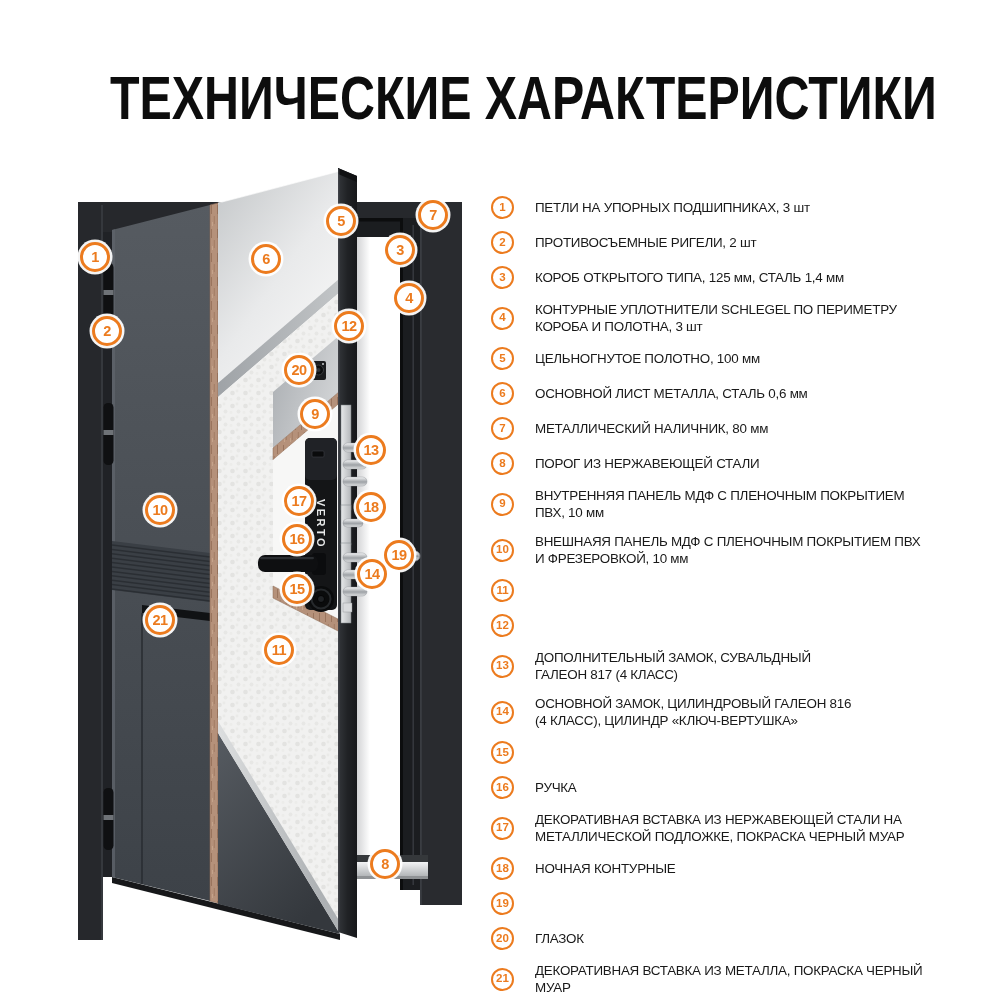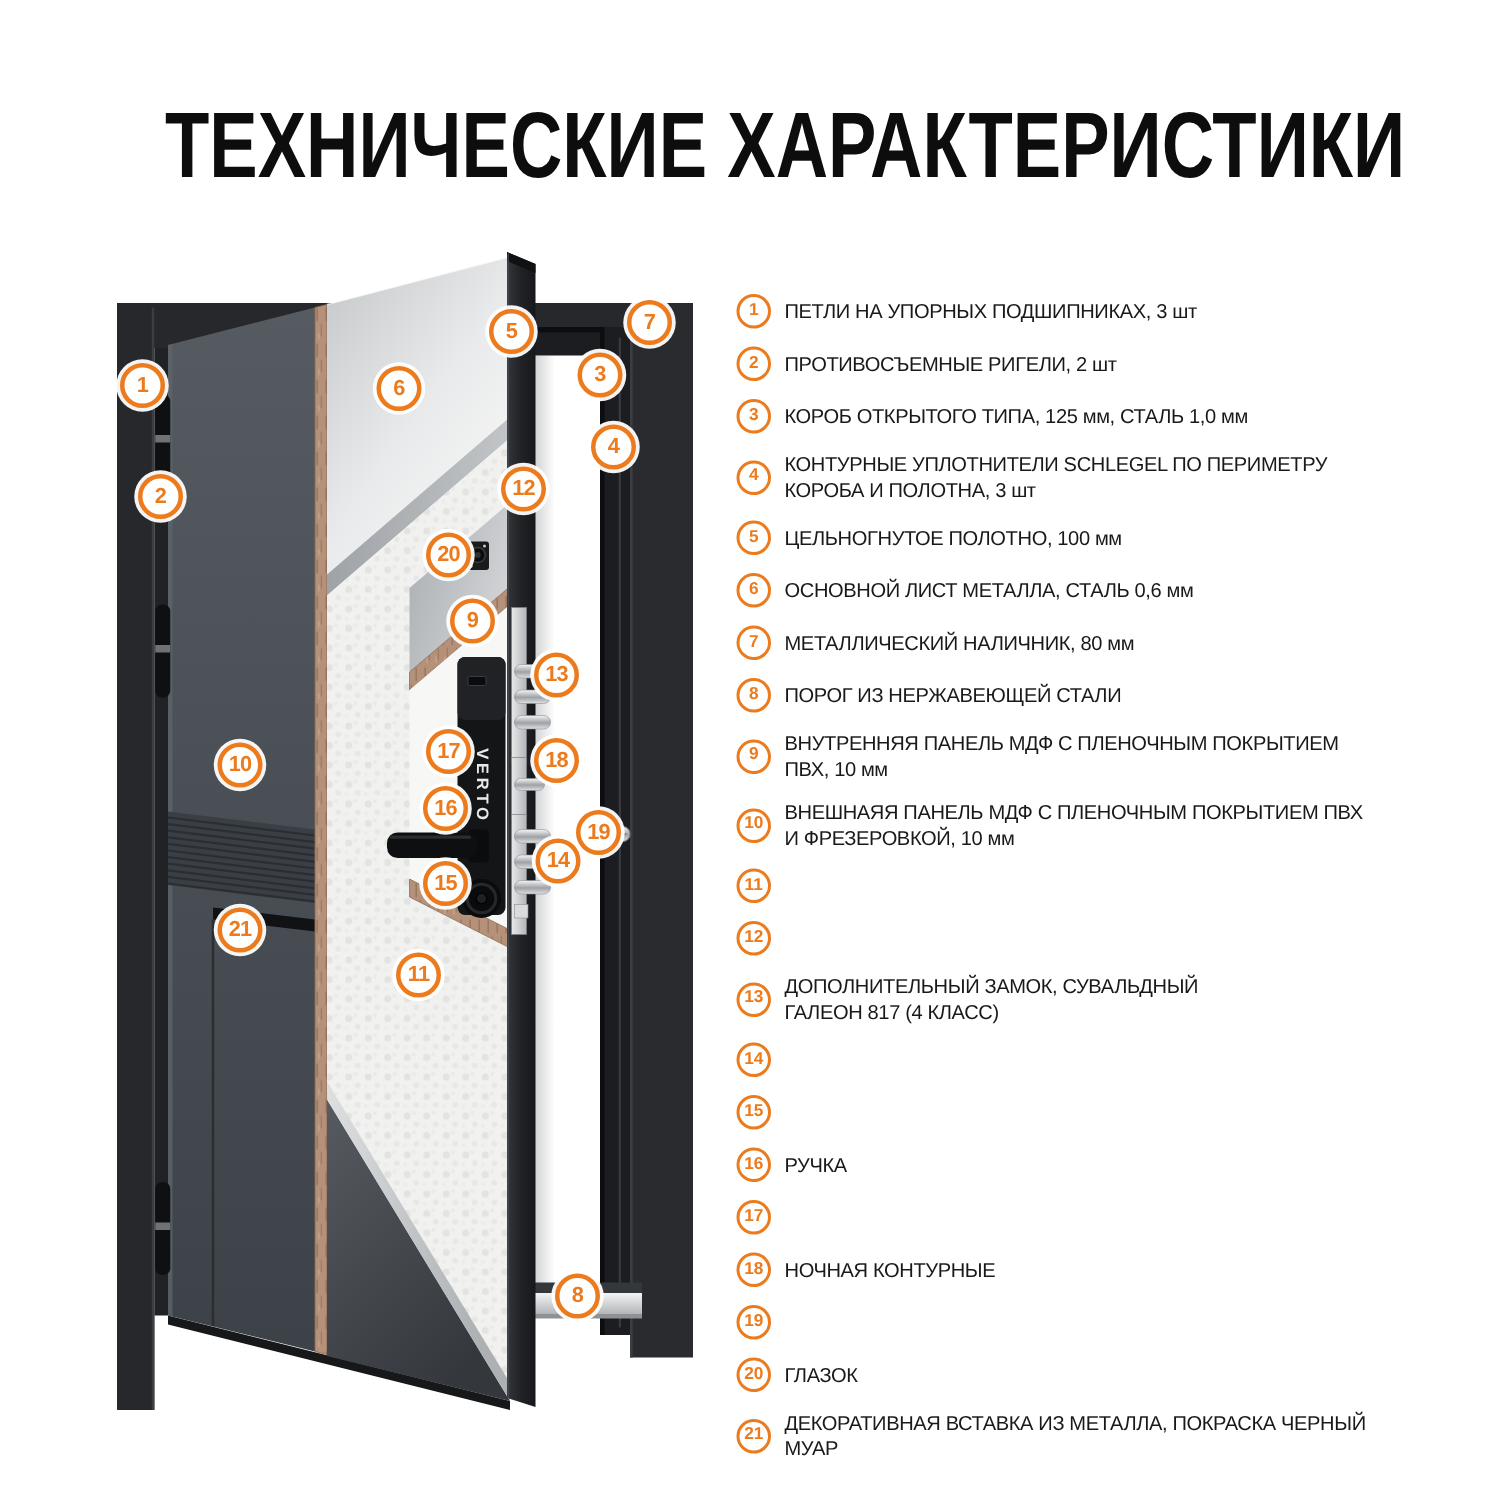--- a/index.html
+++ b/index.html
@@ -8,21 +8,21 @@
          font-family:"Liberation Sans",sans-serif;}
   .title{position:absolute;left:0;right:0;top:62px;text-align:center;
          font-size:62px;font-weight:bold;color:#0d0d0d;transform:scaleX(.78);
          white-space:nowrap;letter-spacing:0;}
   
   .spec-list{position:absolute;left:491px;top:196px;width:480px;margin:0;padding:0;list-style:none;}
   .spec-list li{display:flex;align-items:center;gap:9px;margin:0 0 12px 0;}
   .badge{width:19px;height:19px;border:2.2px solid var(--orange);border-radius:50%;
          color:var(--orange);font-weight:bold;font-size:11.5px;line-height:1;
          display:flex;align-items:center;justify-content:center;flex:0 0 auto;background:#fff;}
-  .txt{white-space:pre-line;font-size:13.4px;line-height:17px;letter-spacing:-0.25px;color:#191919;}
+  .txt{white-space:pre-line;font-size:13.4px;line-height:17px;letter-spacing:-0.25px;color:#191919;margin-left:12px;}
   
   .diagram{position:absolute;left:60px;top:155px;width:440px;height:810px;}
   .marker{position:absolute;width:24px;height:24px;border:3px solid var(--orange);border-radius:50%;
           background:#fff;color:var(--orange);font-weight:bold;font-size:14.5px;letter-spacing:-0.5px;
           display:flex;align-items:center;justify-content:center;
           box-shadow:0 0 0 2.5px rgba(255,255,255,.95);}
 </style>
 </head>
 <body>
 
@@ -264,21 +264,21 @@
       <li>
         <span class="badge">1</span>
         <span class="txt">ПЕТЛИ НА УПОРНЫХ ПОДШИПНИКАХ, 3 шт</span>
       </li>
       <li>
         <span class="badge">2</span>
         <span class="txt">ПРОТИВОСЪЕМНЫЕ РИГЕЛИ, 2 шт</span>
       </li>
       <li>
         <span class="badge">3</span>
-        <span class="txt">КОРОБ ОТКРЫТОГО ТИПА, 125 мм, СТАЛЬ 1,0 мм</span>
+        <span class="txt">КОРОБ ОТКРЫТОГО ТИПА, 125 мм, СТАЛЬ 1,4 мм</span>
       </li>
       <li>
         <span class="badge">4</span>
         <span class="txt">КОНТУРНЫЕ УПЛОТНИТЕЛИ SCHLEGEL ПО ПЕРИМЕТРУ
 КОРОБА И ПОЛОТНА, 3 шт</span>
       </li>
       <li>
         <span class="badge">5</span>
         <span class="txt">ЦЕЛЬНОГНУТОЕ ПОЛОТНО, 100 мм</span>
       </li>
@@ -310,30 +310,34 @@
       <li>
         <span class="badge">12</span>
       </li>
       <li>
         <span class="badge">13</span>
         <span class="txt">ДОПОЛНИТЕЛЬНЫЙ ЗАМОК, СУВАЛЬДНЫЙ
 ГАЛЕОН 817 (4 КЛАСС)</span>
       </li>
       <li>
         <span class="badge">14</span>
+        <span class="txt">ОСНОВНОЙ ЗАМОК, ЦИЛИНДРОВЫЙ ГАЛЕОН 816
+(4 КЛАСС), ЦИЛИНДР «КЛЮЧ-ВЕРТУШКА»</span>
       </li>
       <li>
         <span class="badge">15</span>
       </li>
       <li>
         <span class="badge">16</span>
         <span class="txt">РУЧКА</span>
       </li>
       <li>
         <span class="badge">17</span>
+        <span class="txt">ДЕКОРАТИВНАЯ ВСТАВКА ИЗ НЕРЖАВЕЮЩЕЙ СТАЛИ НА
+МЕТАЛЛИЧЕСКОЙ ПОДЛОЖКЕ, ПОКРАСКА ЧЕРНЫЙ МУАР</span>
       </li>
       <li>
         <span class="badge">18</span>
         <span class="txt">НОЧНАЯ КОНТУРНЫЕ</span>
       </li>
       <li>
         <span class="badge">19</span>
       </li>
       <li>
         <span class="badge">20</span>

